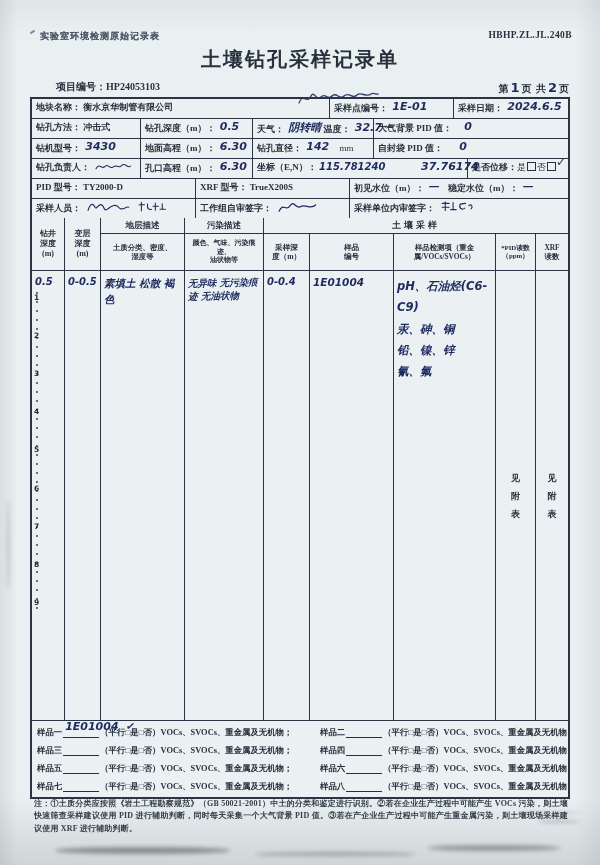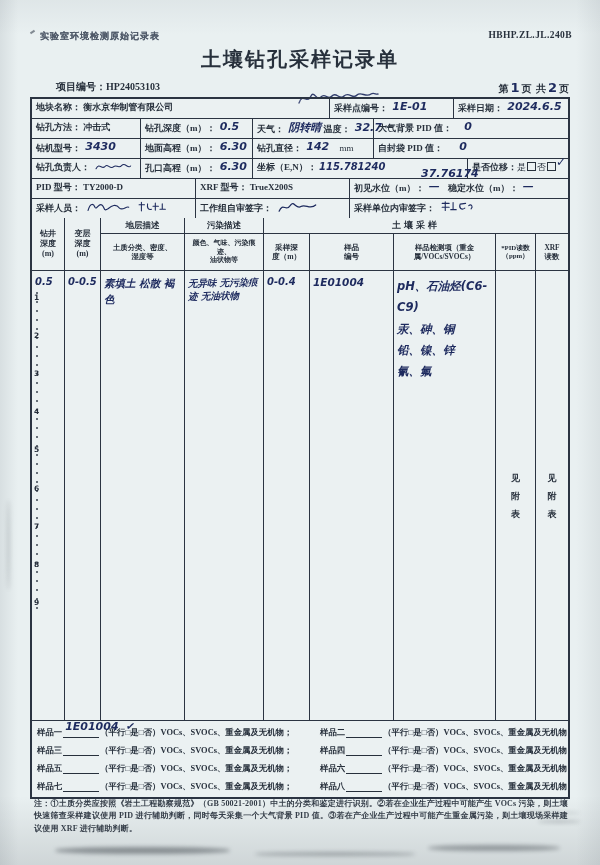--- a/index.html
+++ b/index.html
@@ -89,21 +89,21 @@
   
   .annot{position:absolute;top:88px;left:296px;opacity:.9;}
   
   .smudge{position:absolute;background:#4b5258;filter:blur(2px);border-radius:45%;}
   .sm1{left:55px;top:847px;width:175px;height:7px;opacity:.55;}
   .sm2{left:255px;top:852px;width:160px;height:4px;opacity:.4;}
   .sm3{left:428px;top:845px;width:132px;height:6px;opacity:.48;}
   .sm4{left:538px;top:820px;width:42px;height:3px;opacity:.3;}
   .sm5{left:7px;top:500px;width:3px;height:90px;opacity:.22;}
   .sm6{left:516px;top:812px;width:64px;height:2px;opacity:.28;}
-  .coordN{position:absolute;left:168px;top:8px;font-size:11px;white-space:nowrap;z-index:3;}
+  .coordN{position:absolute;left:168px;top:1px;font-size:11px;white-space:nowrap;z-index:3;}
 </style>
 </head>
 <body>
 
 <div class="sheet">
 
   <div class="stray-tick"></div>
 
   <div class="topline">
     <span class="doc-label">实验室环境检测原始记录表</span>

